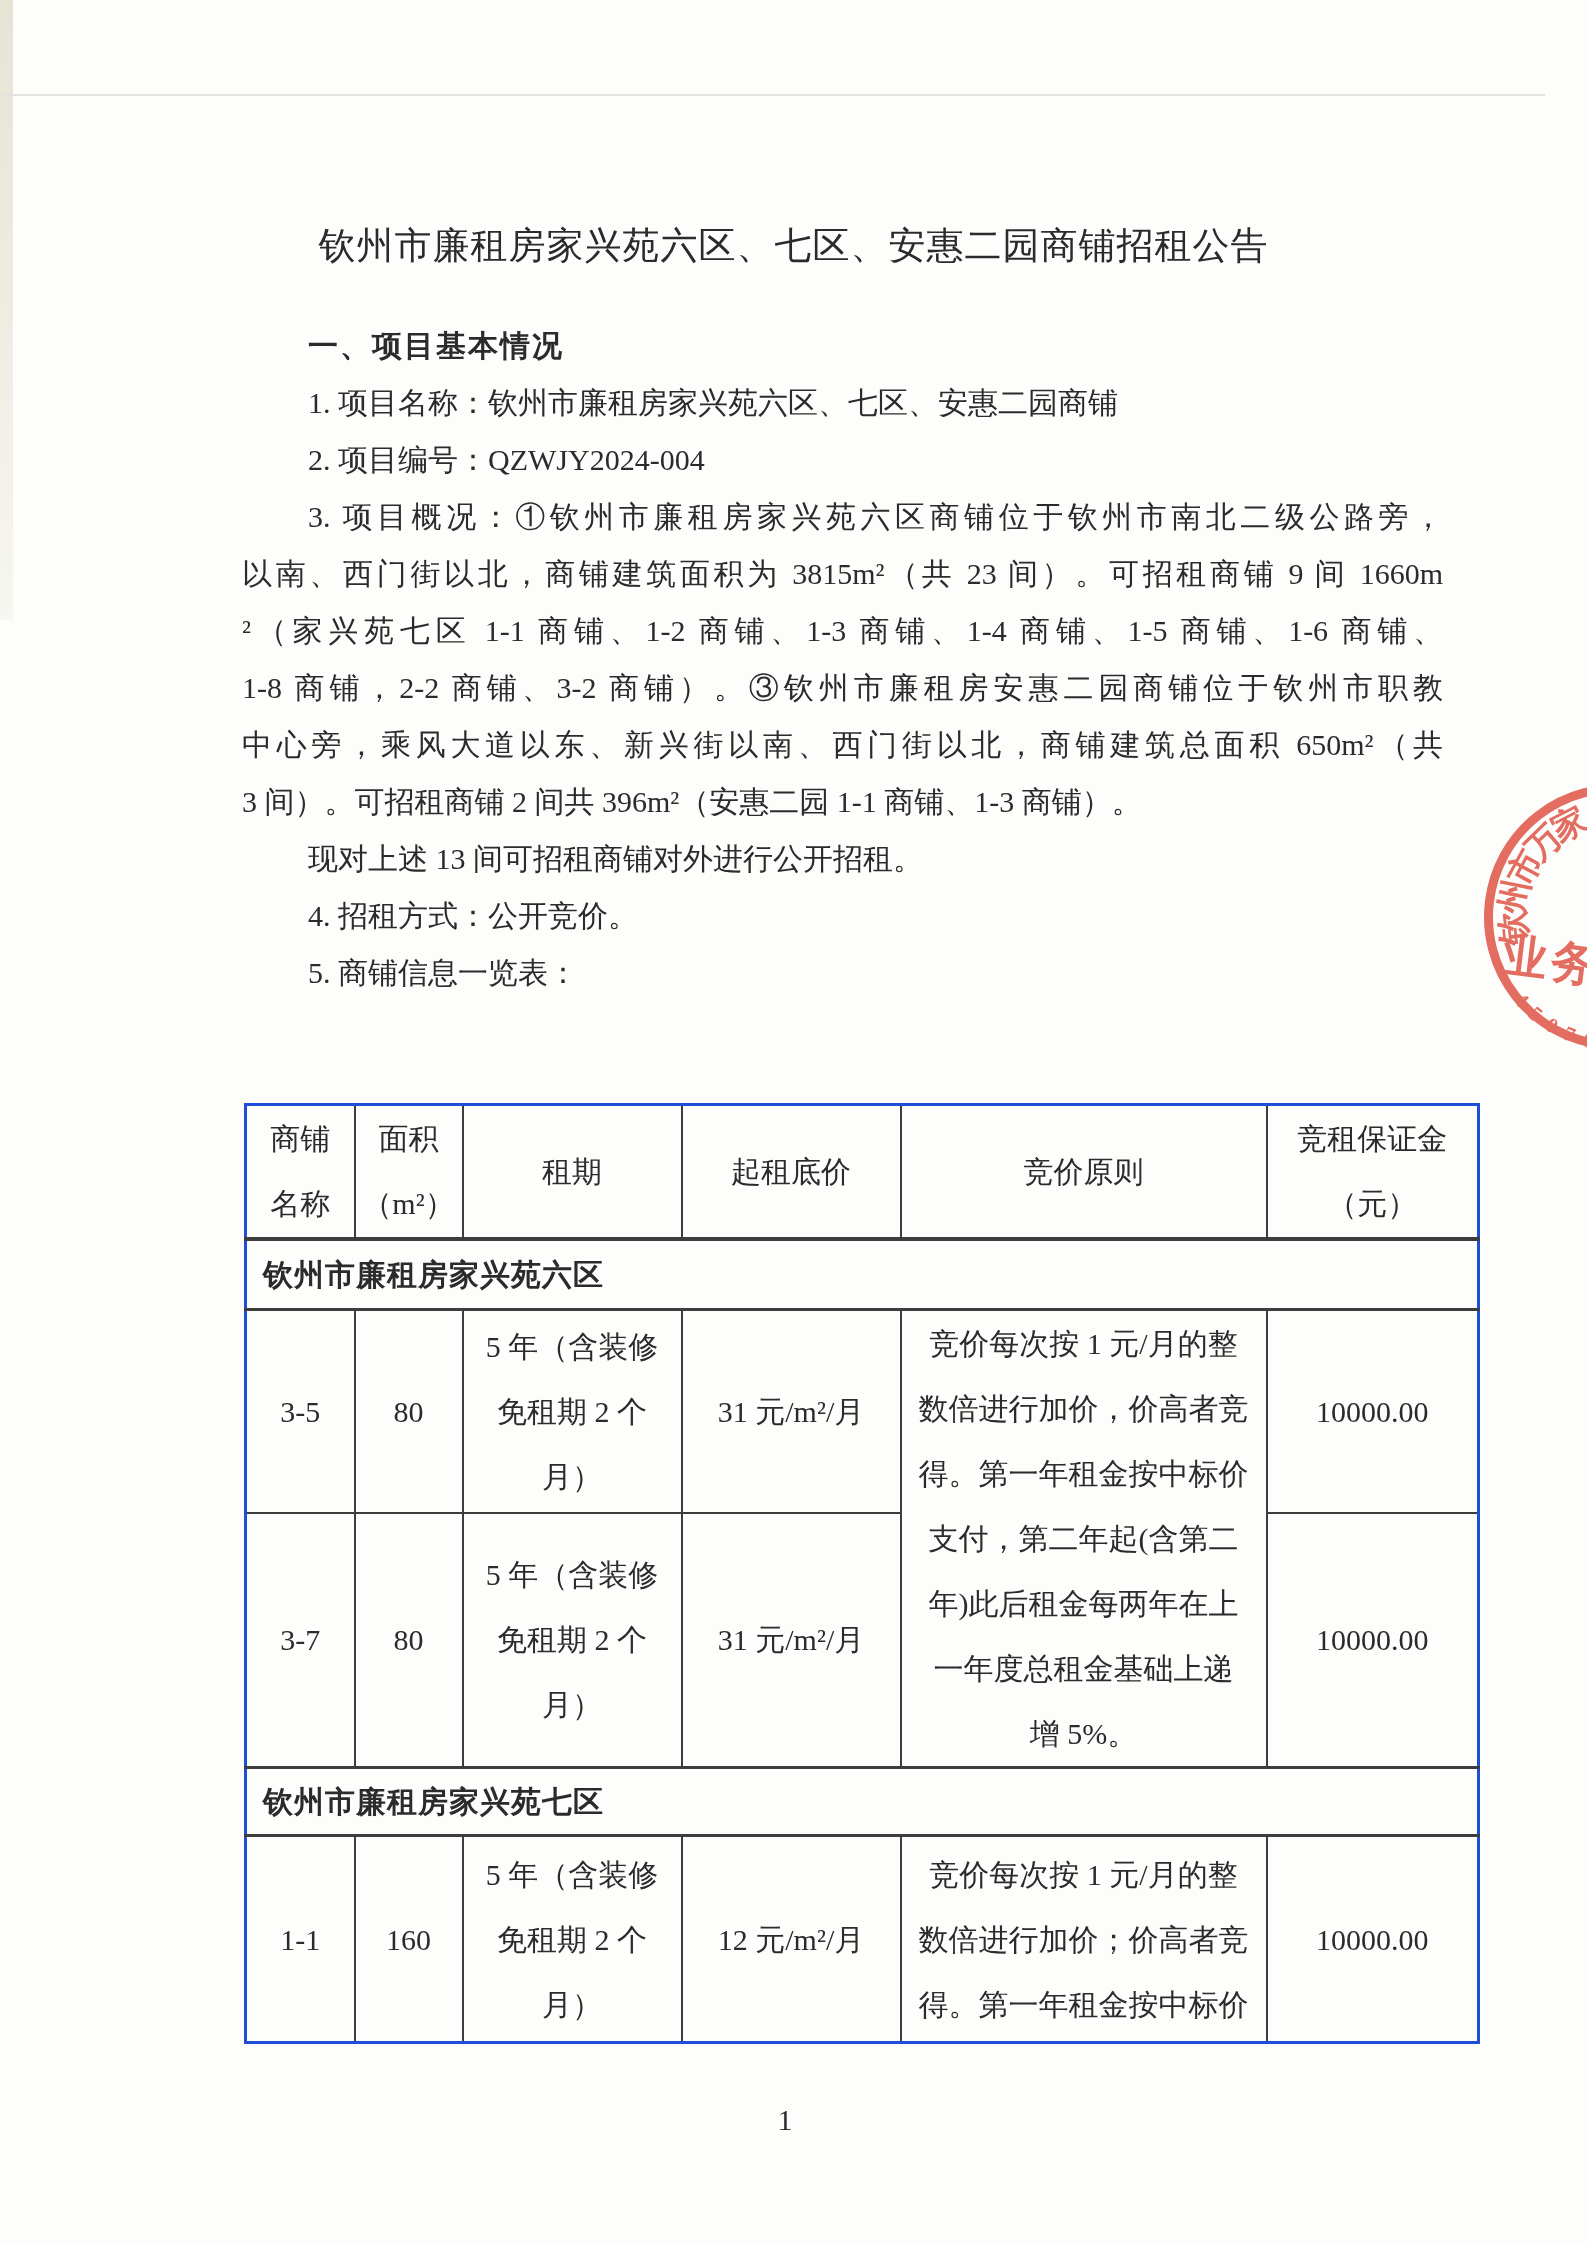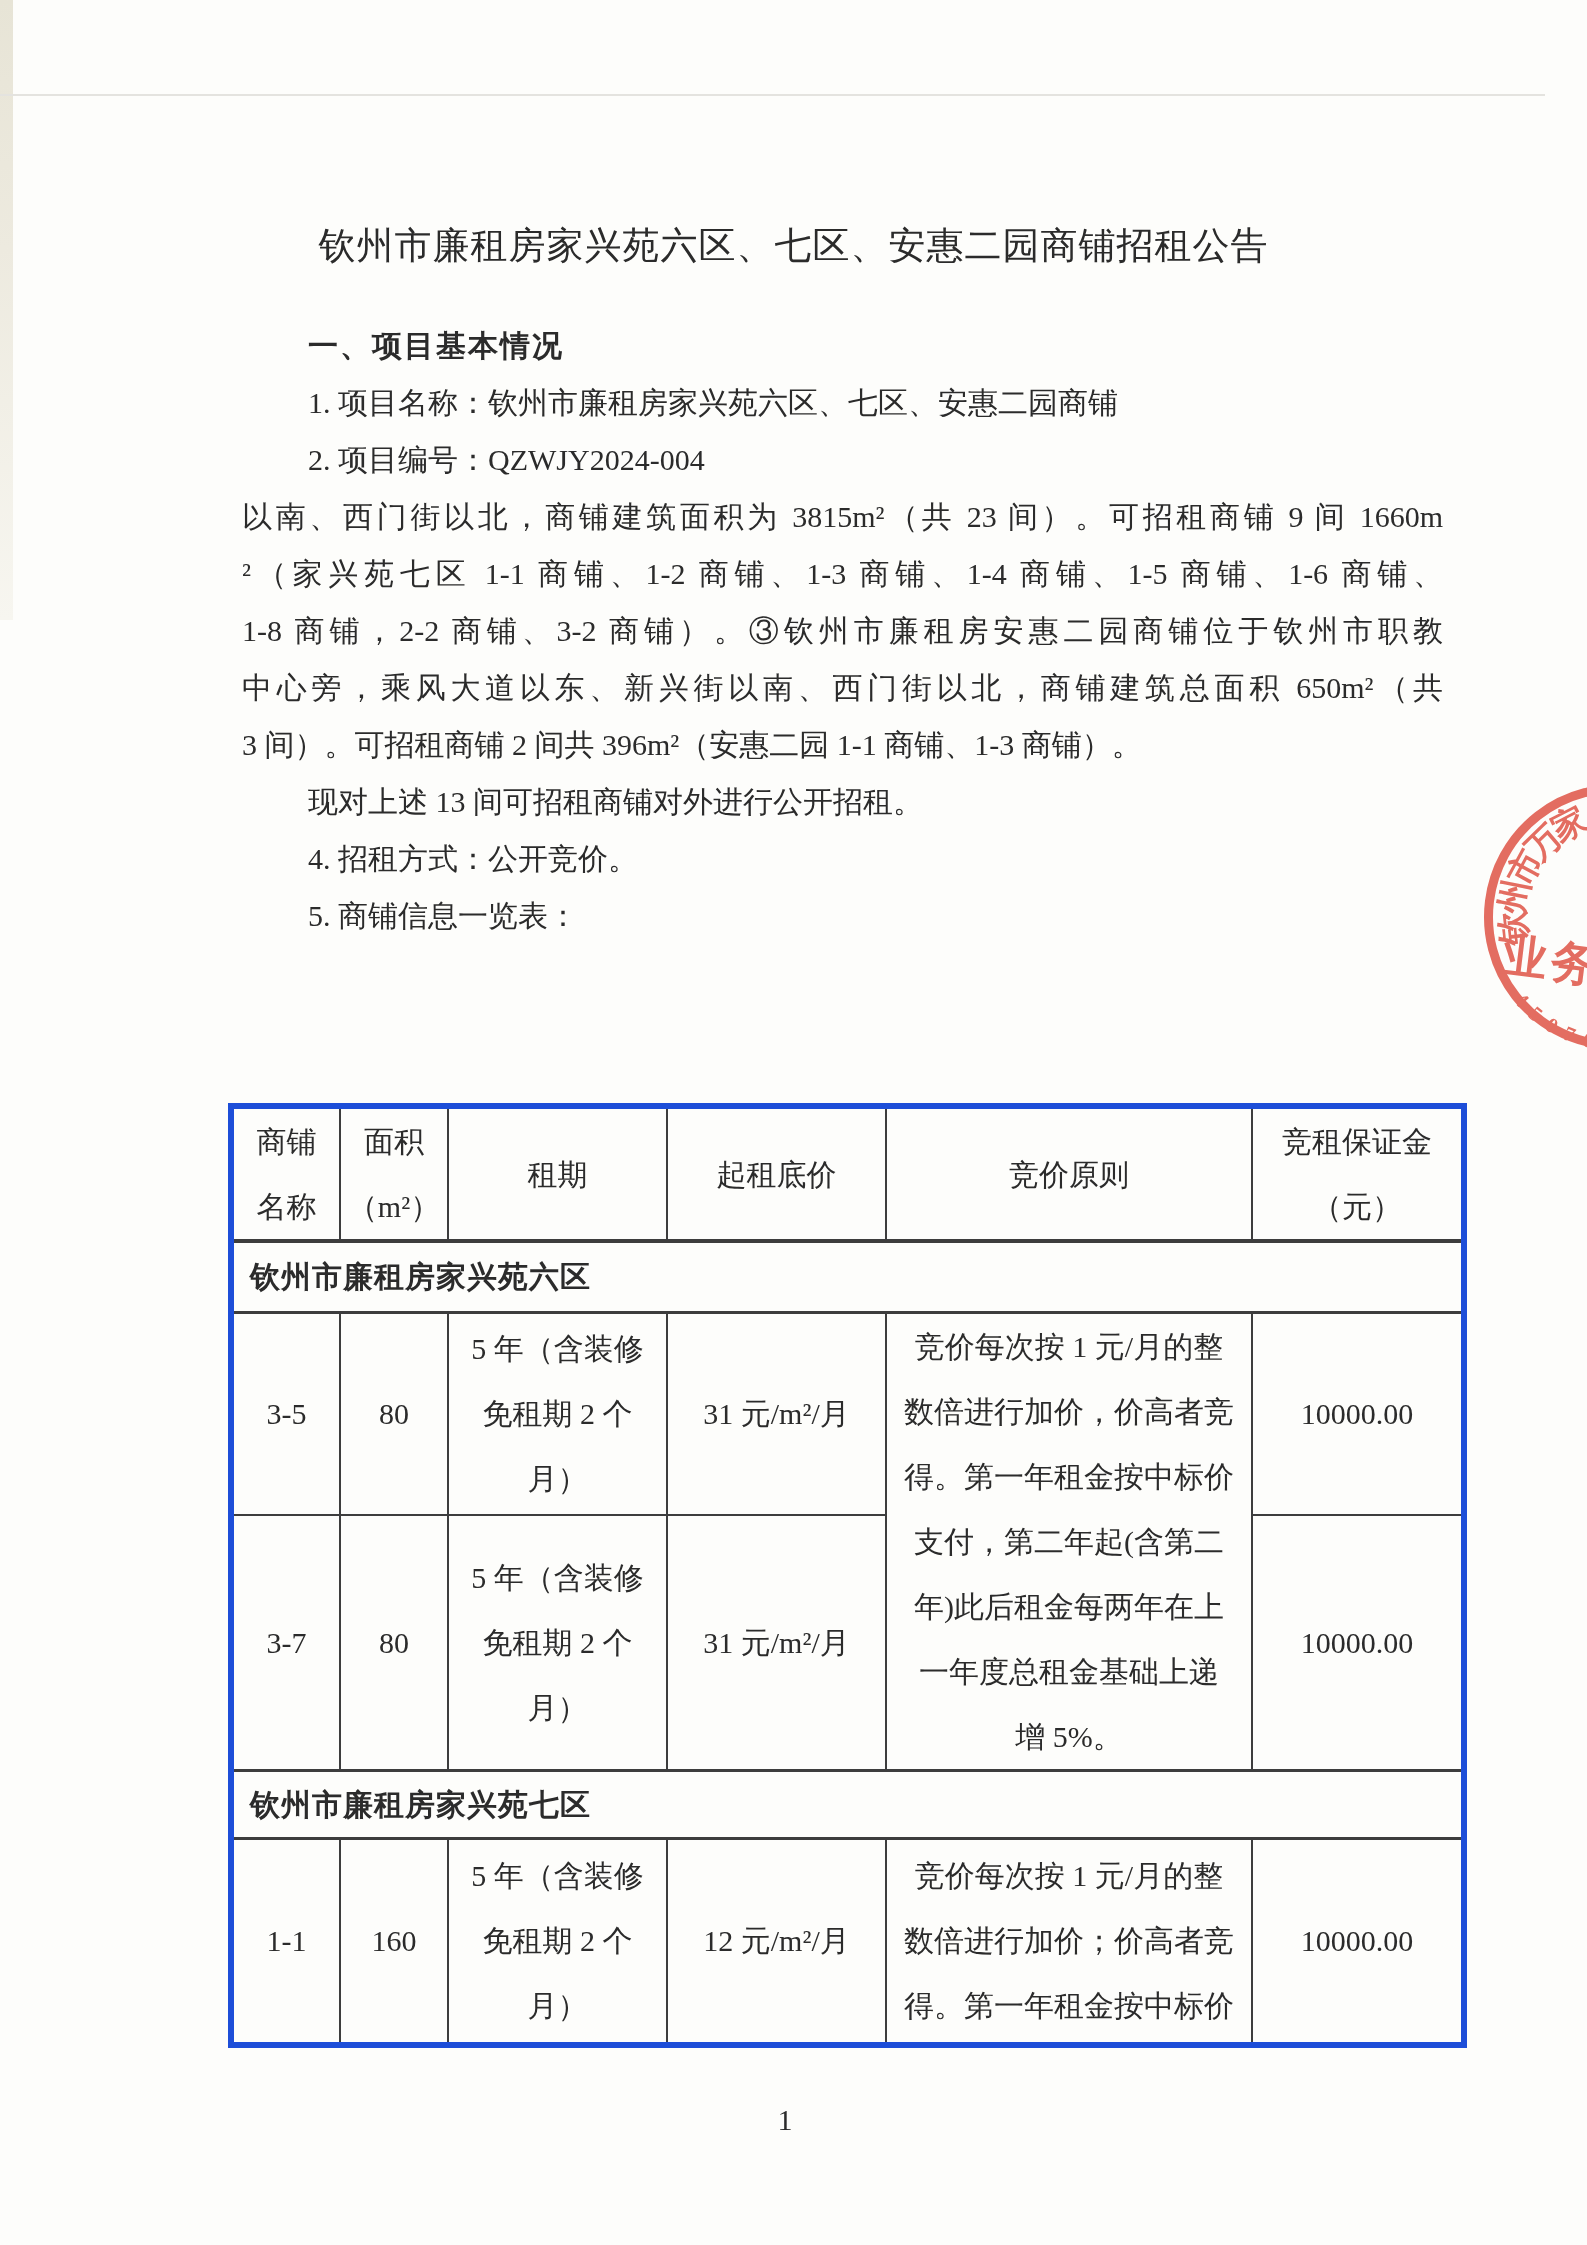--- a/index.html
+++ b/index.html
@@ -32,21 +32,21 @@
   .tbl{
     position:absolute;left:228px;top:1103px;
     border-collapse:collapse;table-layout:fixed;
     font-size:30px;color:#2b2b2b;
   }
   .tbl td,.tbl th{
     border:2px solid #3d3d3d;padding:0;margin:0;
     text-align:center;vertical-align:middle;
     white-space:pre-line;font-weight:normal;line-height:65px;
   }
-  .tbl{border:6px solid #1d4ed8;}
+  .tbl{border:3px solid #1d4ed8;margin-left:16px;}
   .tr-hdr{height:134px;}
   .tr-hdr th{border-bottom:4px solid #3d3d3d;}
   .tr-sa{height:71px;}
   .tr-sb{height:63px;}
   .tr-r1{height:194px;}
   .tr-r2{height:248px;}
   .tr-r3{height:207px;}
   .sect td{text-align:left;padding-left:16px;font-weight:bold;border-top:3px solid #3d3d3d;border-bottom:3px solid #3d3d3d;letter-spacing:1px;}
   .cell-principle{line-height:63px;}
   
@@ -85,20 +85,21 @@
 
   <div class="edge-strip"></div>
   <div class="scan-line"></div>
 
   <div class="title">钦州市廉租房家兴苑六区、七区、安惠二园商铺招租公告</div>
 
   <div class="body-text">
     <div class="bl ind bold">一、项目基本情况</div>
     <div class="bl ind">1. 项目名称：钦州市廉租房家兴苑六区、七区、安惠二园商铺</div>
     <div class="bl ind">2. 项目编号：QZWJY2024-004</div>
+    <div class="bl ind just">3. 项目概况：①钦州市廉租房家兴苑六区商铺位于钦州市南北二级公路旁，</div>
     <div class="bl just">以南、西门街以北，商铺建筑面积为 3815m²（共 23 间）。可招租商铺 9 间 1660m</div>
     <div class="bl just">²（家兴苑七区 1-1 商铺、1-2 商铺、1-3 商铺、1-4 商铺、1-5 商铺、1-6 商铺、</div>
     <div class="bl just">1-8 商铺，2-2 商铺、3-2 商铺）。③钦州市廉租房安惠二园商铺位于钦州市职教</div>
     <div class="bl just">中心旁，乘风大道以东、新兴街以南、西门街以北，商铺建筑总面积 650m²（共</div>
     <div class="bl">3 间）。可招租商铺 2 间共 396m²（安惠二园 1-1 商铺、1-3 商铺）。</div>
     <div class="bl ind">现对上述 13 间可招租商铺对外进行公开招租。</div>
     <div class="bl ind">4. 招租方式：公开竞价。</div>
     <div class="bl ind">5. 商铺信息一览表：</div>
   </div>
 

